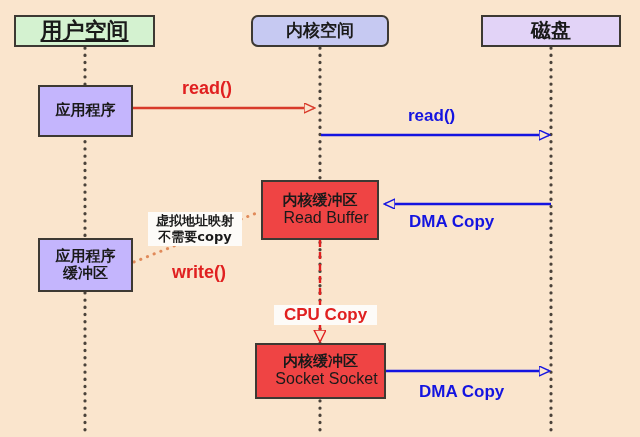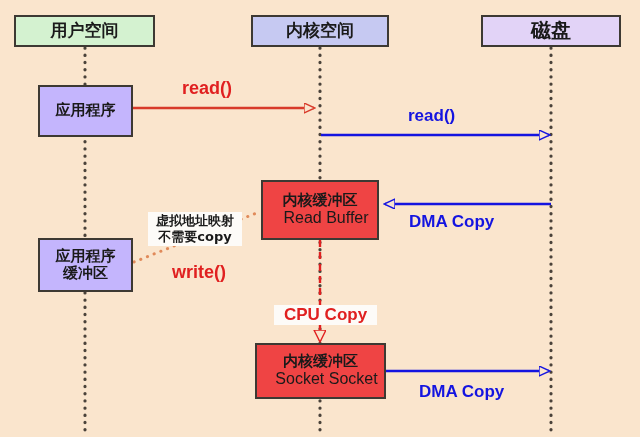--- a/index.html
+++ b/index.html
@@ -42,21 +42,21 @@
   .node .cn {
     font-family: "DejaVu Sans", "Liberation Sans", sans-serif;
     font-weight: 700;
   }
   .node .en {
     font-family: "Liberation Sans", "DejaVu Sans", sans-serif;
     font-weight: 400;
     padding-left: 12px;
   }
   .hdr-green { background: #d4f2d0; }
-  .hdr-blue  { background: #c6c9f2; }
+  .hdr-blue  { background: #c6c9f2; border-radius: 7px; }
   .hdr-purple{ background: #e2d3f7; }
   .box-green { background: #c4b5fd; }
   .box-blue  { background: #ef4444; }
 
   .lbl {
     position: absolute;
     white-space: nowrap;
     font-family: "Liberation Sans", "DejaVu Sans", sans-serif;
   }
   .lbl-red  { color: #e02020; }
@@ -106,21 +106,21 @@
 
     <line x1="551" y1="204" x2="385" y2="204" stroke="#1414e0" stroke-width="2.4" marker-end="url(#ar-blue-l)"></line>
 
     <line x1="320" y1="240" x2="320" y2="341" stroke="#e02020" stroke-width="2.4" stroke-dasharray="7 5" marker-end="url(#ar-red-d)"></line>
 
     <line x1="386" y1="371" x2="549" y2="371" stroke="#1414e0" stroke-width="2.4" marker-end="url(#ar-blue)"></line>
 
     <path d="M134,262 L259,212" stroke="#e08a5a" stroke-width="3" stroke-linecap="round" stroke-dasharray="0.2 7" fill="none"></path>
   </svg>
 
-  <div class="node hdr-green" style="left:14px; top:15px; width:141px; height:32px; font-size:17px;">
+  <div class="node hdr-green" style="left:14px; top:15px; width:141px; height:32px; font-size:22px;text-decoration:underline;">
     <span class="cn">用户空间</span>
   </div>
 
   <div class="node hdr-blue" style="left:251px; top:15px; width:138px; height:32px; font-size:17px;">
     <span class="cn">内核空间</span>
   </div>
 
   <div class="node hdr-purple" style="left:481px; top:15px; width:140px; height:32px; font-size:20px;">
     <span class="cn">磁盘</span>
   </div>

